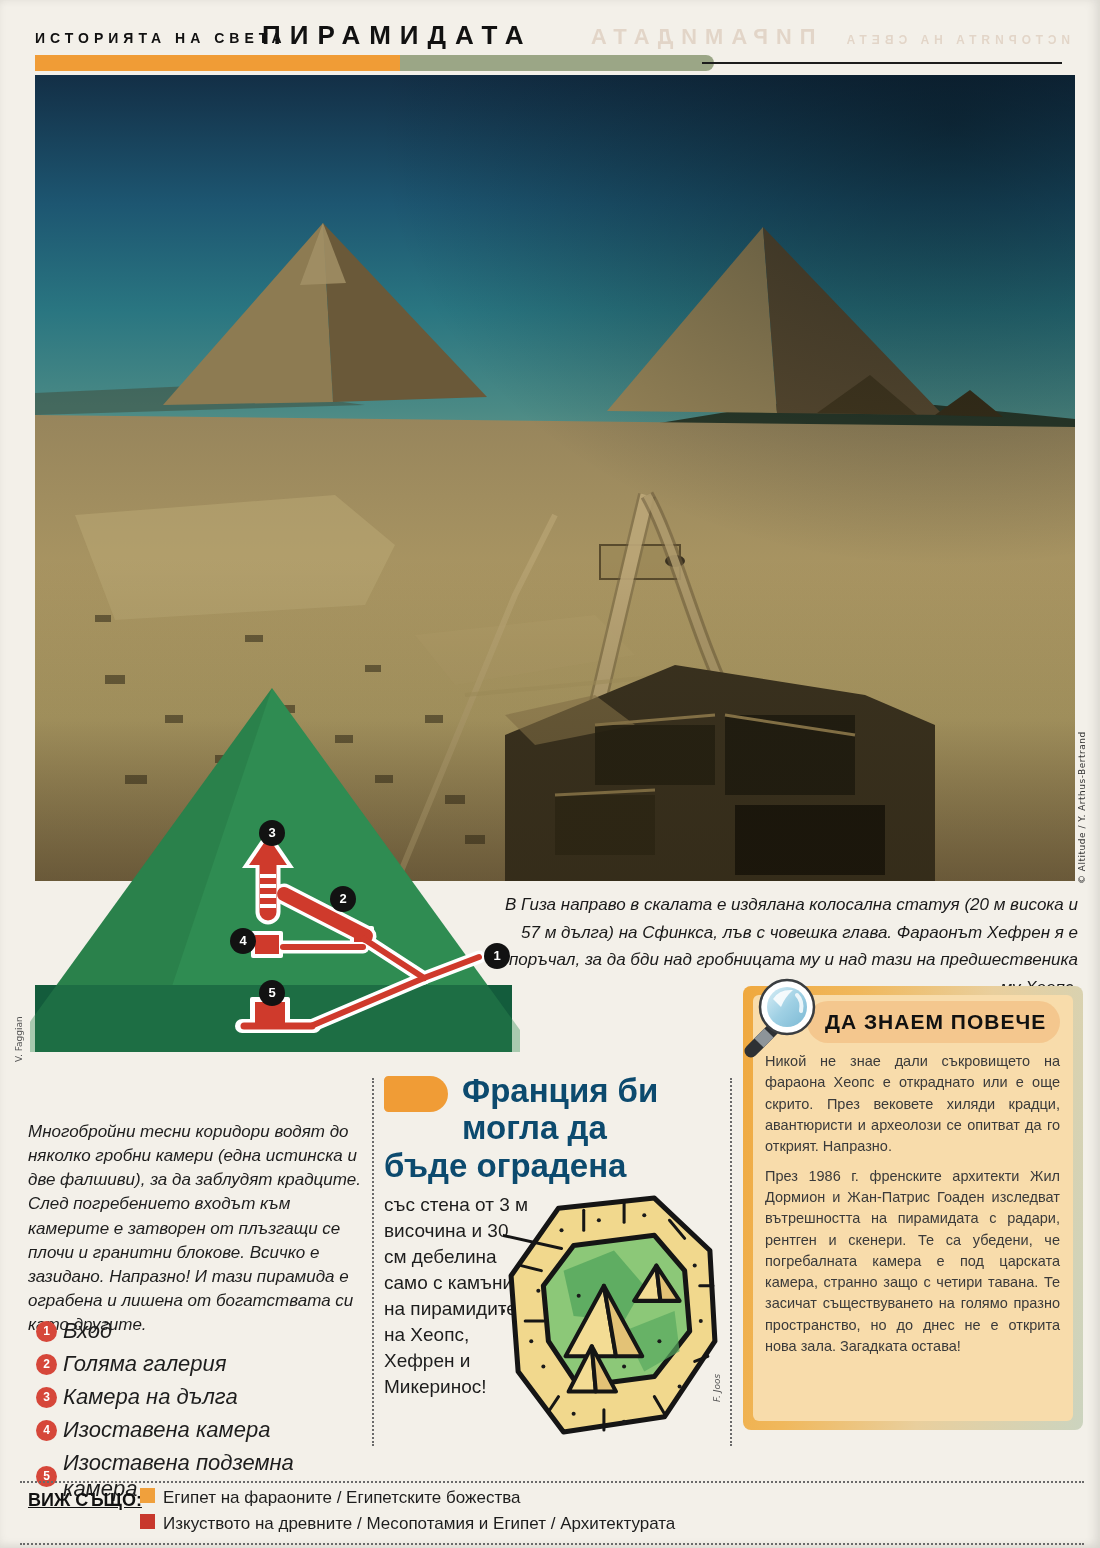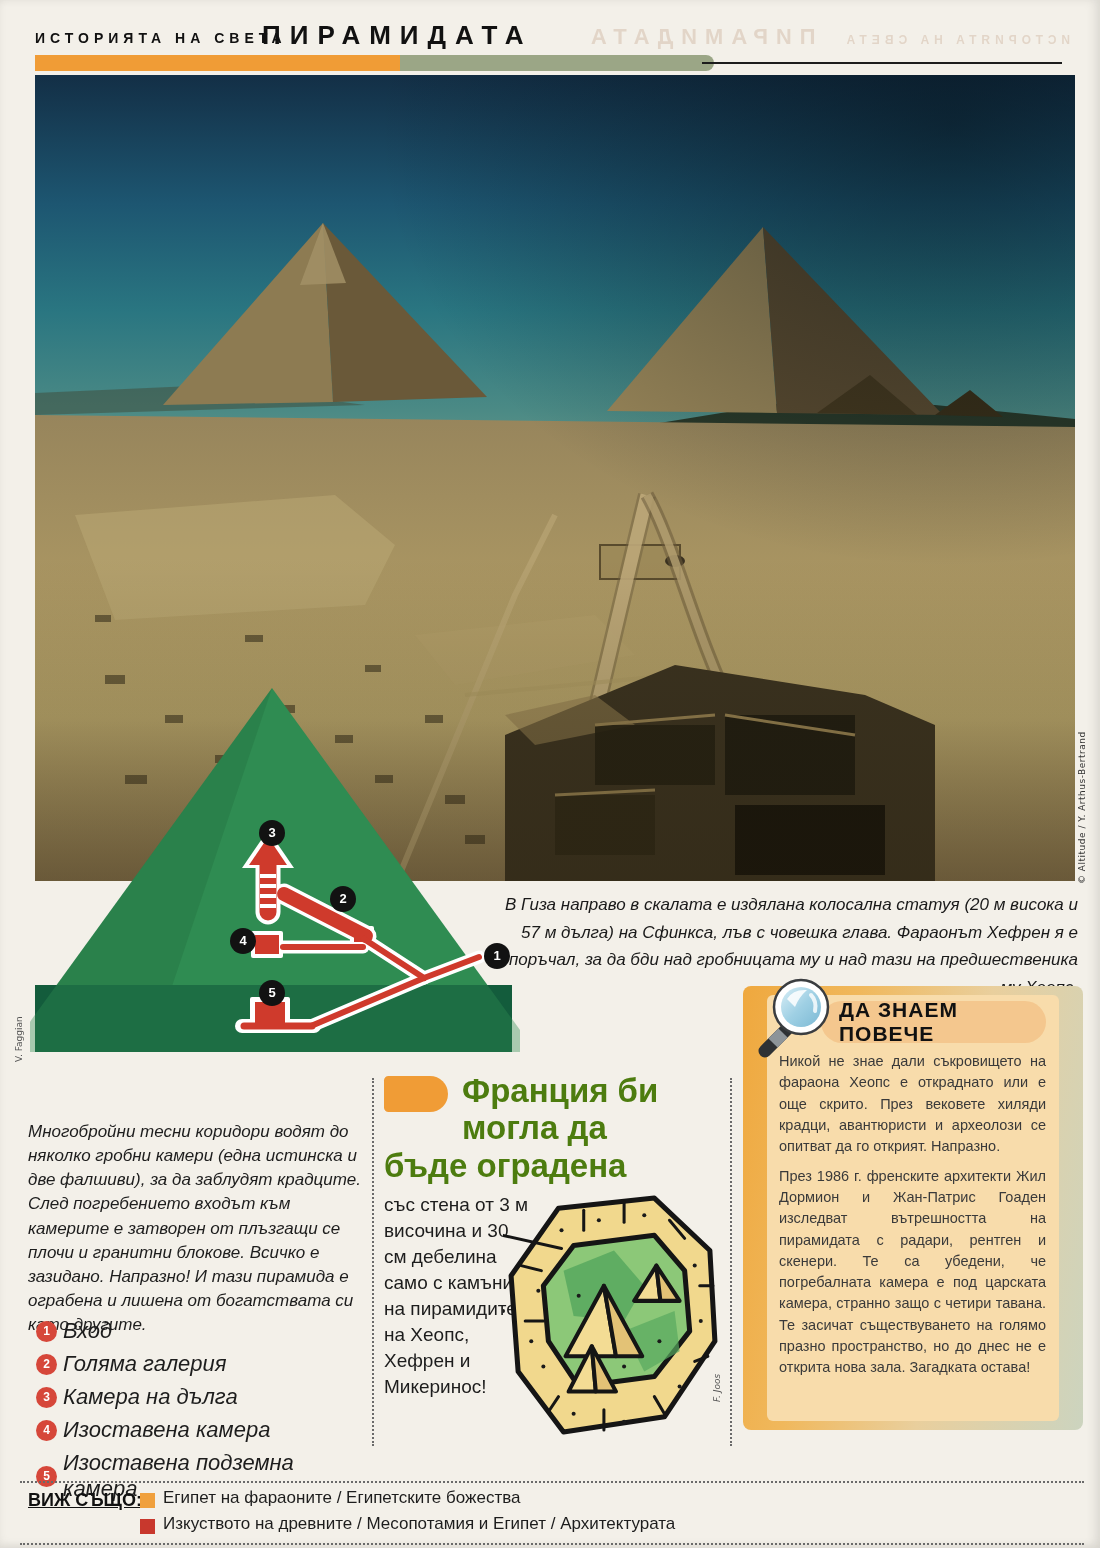--- a/index.html
+++ b/index.html
@@ -37,44 +37,44 @@
   .div2{left:730px;top:1078px;height:368px;}
 
   .int-head{left:28px;top:1080px;width:342px;font-size:20px;font-weight:bold;color:#111;}
   .int-body{left:28px;top:1108px;width:340px;font-size:17px;font-style:italic;line-height:1.42;color:#1d1d1d;margin-top:12px;}
   .legend{left:36px;top:1318px;width:330px;}
   .legend-row{display:flex;align-items:center;margin-bottom:7px;}
   .legend-badge{flex:0 0 21px;width:21px;height:21px;border-radius:50%;background:#d6473a;color:#fff;
                 font-size:12px;font-weight:bold;text-align:center;line-height:21px;font-style:normal;}
   .legend-label{margin-left:6px;font-size:22px;font-style:italic;color:#1d1d1d;}
 
-  .fr-head{left:384px;top:1072px;width:300px;font-size:33px;font-weight:bold;line-height:1.13;color:#4d7c0f;}
+  .fr-head{left:384px;top:1072px;width:300px;font-size:33px;font-weight:bold;line-height:1.13;color:#0c4a6e;}
   .fr-bullet{float:left;width:64px;height:36px;margin:4px 14px 2px 0;background:#f09c36;border-radius:5px 20px 20px 5px;}
   .fr-body{left:384px;top:1192px;width:152px;font-size:19px;line-height:1.37;color:#1d1d1d;}
   .fr-illu{left:503px;top:1190px;width:222px;height:252px;}
   .fr-credit{left:712px;top:1402px;width:60px;font-family:"DejaVu Sans",sans-serif;font-size:9px;font-style:italic;color:#555;
              transform:rotate(-90deg);transform-origin:0 0;}
 
   
-  .know-box{left:743px;top:986px;width:340px;height:444px;box-sizing:border-box;padding:9px 24px;
+  .know-box{left:743px;top:986px;width:340px;height:444px;box-sizing:border-box;padding:9px 10px;
             border-radius:8px;background:linear-gradient(100deg,#efa83e 0%,#f0b85c 28%,#e9cf9d 60%,#ccd4bf 100%);}
   .know-inner{position:relative;width:100%;height:100%;box-sizing:border-box;background:#f8dcab;border-radius:6px;
               padding:6px 13px 10px 12px;}
   .know-pill{margin-left:42px;height:42px;background:#f4c78e;border-radius:22px;display:flex;align-items:center;
              padding-left:18px;}
   .know-title{font-size:21px;font-weight:bold;letter-spacing:1px;color:#111;}
   .know-sub{margin-top:11px;font-size:16.5px;font-weight:bold;color:#111;}
   .know-para{margin:8px 0 0 0;font-size:14.5px;line-height:1.47;text-align:justify;color:#3a3a3a;}
   .magnifier{position:absolute;left:-14px;top:-24px;width:84px;height:104px;}
 
   
   .dots-h{left:20px;border-top:2px dotted #6a6a6a;width:1064px;height:0;}
   .dh1{top:1481px;} .dh2{top:1543px;}
   .sa-label{left:28px;top:1490px;font-size:18px;font-weight:bold;color:#111;text-decoration:underline;}
-  .sa-item{position:absolute;display:flex;align-items:flex-end;}
+  .sa-item{position:absolute;display:flex;align-items:flex-start;}
   .sa-sq{width:15px;height:15px;margin-right:8px;}
   .sa-text{font-size:17px;color:#1d1d1d;}
   .sa1{left:140px;top:1488px;} .sa2{left:140px;top:1514px;}
 </style>
 </head>
 <body>
 
 <div id="page">
 
   <div class="abs hdr-series">ИСТОРИЯТА НА СВЕТА</div>

